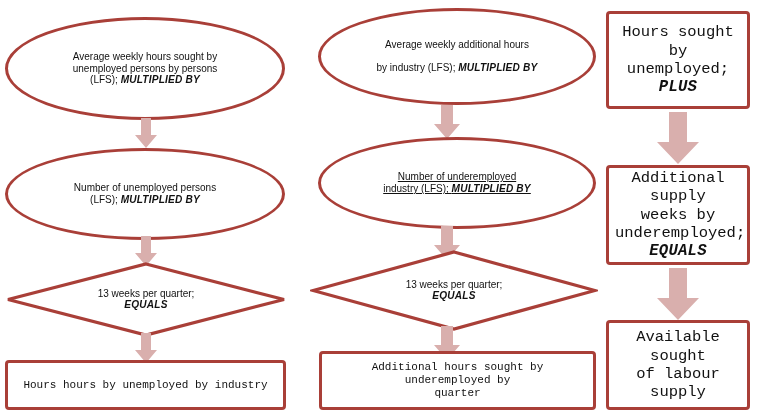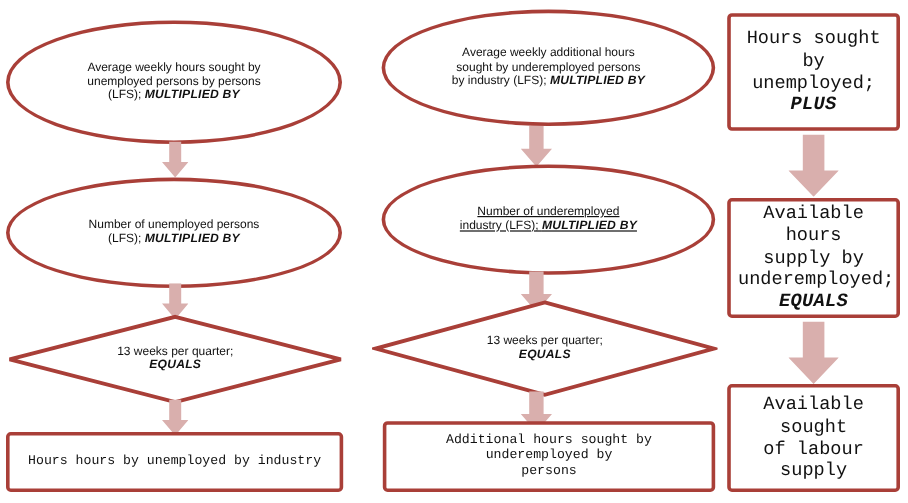--- a/index.html
+++ b/index.html
@@ -144,21 +144,21 @@
     </svg>
   </div>
 
   <div class="node rrect fs-md" style="left:5px; top:360px; width:281px; height:50px;">
     <span class="txt">Hours hours by unemployed by industry</span>
   </div>
 
   <div class="node ellipse fs-sm" style="left:318px; top:8px; width:278px; height:97px;">
     <span class="txt">
       <span>Average weekly additional hours</span><br>
-      <span>sought by underemployed persons</span><br>
+      <br>
       <span>by industry (LFS); </span><em class="bi">MULTIPLIED  BY</em>
     </span>
   </div>
 
   <div class="arrow" style="left:434px; top:105px;">
     <svg width="26" height="34" viewBox="0 0 26 34" aria-hidden="true">
       <polygon points="7,0 19,0 19,19 26,19 13,34 0,19 7,19" fill="#D9AFAD"></polygon>
     </svg>
   </div>
 
@@ -189,42 +189,42 @@
 
   <div class="arrow" style="left:434px; top:326px;">
     <svg width="26" height="34" viewBox="0 0 26 34" aria-hidden="true">
       <polygon points="7,0 19,0 19,19 26,19 13,34 0,19 7,19" fill="#D9AFAD"></polygon>
     </svg>
   </div>
 
   <div class="node rrect fs-md" style="left:319px; top:351px; width:277px; height:59px;">
     <span class="txt">
       <span>Additional hours sought by underemployed by</span><br>
-      <span>persons</span>
+      <span>quarter</span>
     </span>
   </div>
 
   <div class="node rrect fs-lg" style="left:606px; top:11px; width:144px; height:98px;">
     <span class="txt">
       <span>Hours sought by</span><br>
       <span>unemployed;</span><br>
       <em class="bi">PLUS</em>
     </span>
   </div>
 
   <div class="arrow" style="left:657px; top:112px;">
     <svg width="42" height="52" viewBox="0 0 42 52" aria-hidden="true">
       <polygon points="12,0 30,0 30,30 42,30 21,52 0,30 12,30" fill="#D9AFAD"></polygon>
     </svg>
   </div>
 
   <div class="node rrect fs-lg" style="left:606px; top:165px; width:144px; height:100px;">
     <span class="txt">
-      <span>Available hours</span><br>
-      <span>supply by</span><br>
+      <span>Additional supply</span><br>
+      <span>weeks by</span><br>
       <span>underemployed;</span><br>
       <em class="bi">EQUALS</em>
     </span>
   </div>
 
   <div class="arrow" style="left:657px; top:268px;">
     <svg width="42" height="52" viewBox="0 0 42 52" aria-hidden="true">
       <polygon points="12,0 30,0 30,30 42,30 21,52 0,30 12,30" fill="#D9AFAD"></polygon>
     </svg>
   </div>

